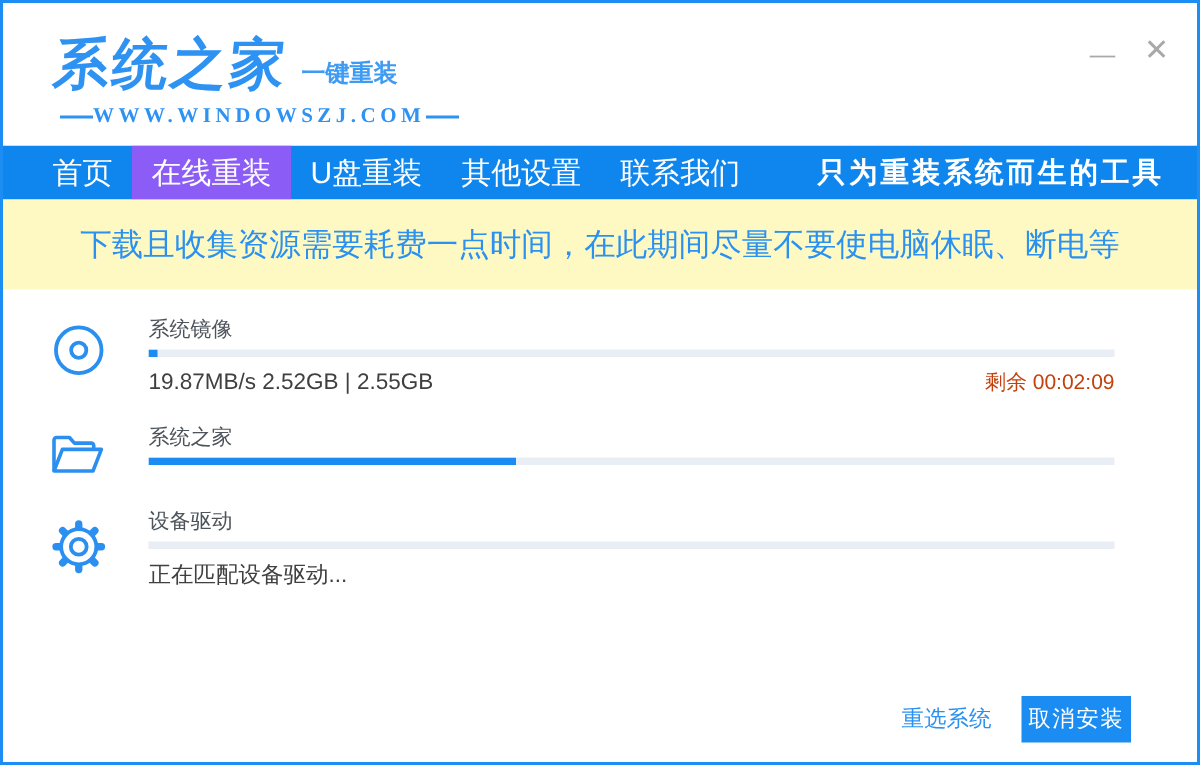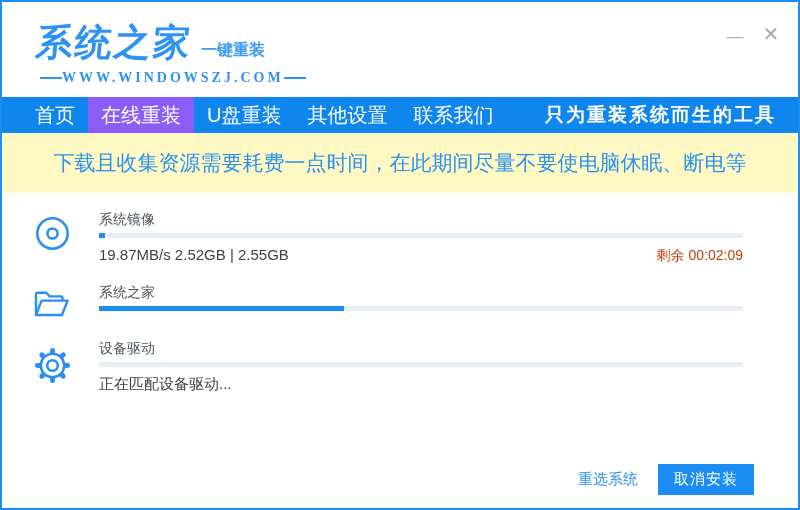--- a/index.html
+++ b/index.html
@@ -75,21 +75,21 @@
   .task-detail { font-size:15px; color:#404040; }
   .task-remaining { font-size:14px; color:#c2410c; }
 
   
   .footer {
     position:absolute; right:44px; bottom:13px;
     display:flex; align-items:center; gap:20px;
   }
   .reselect-link { color:#2b91f1; font-size:15px; cursor:pointer; }
   .cancel-btn {
-    width:96px; height:31px; background:#1b8df2; color:#fff; font-size:15px;
+    width:73px; height:31px; background:#1b8df2; color:#fff; font-size:15px;
     display:flex; align-items:center; justify-content:center;
     cursor:pointer; letter-spacing:1px; border:none;
   }
 
   .icon-svg { display:block; }
 </style>
 </head>
 <body>
 
 <div class="window">

